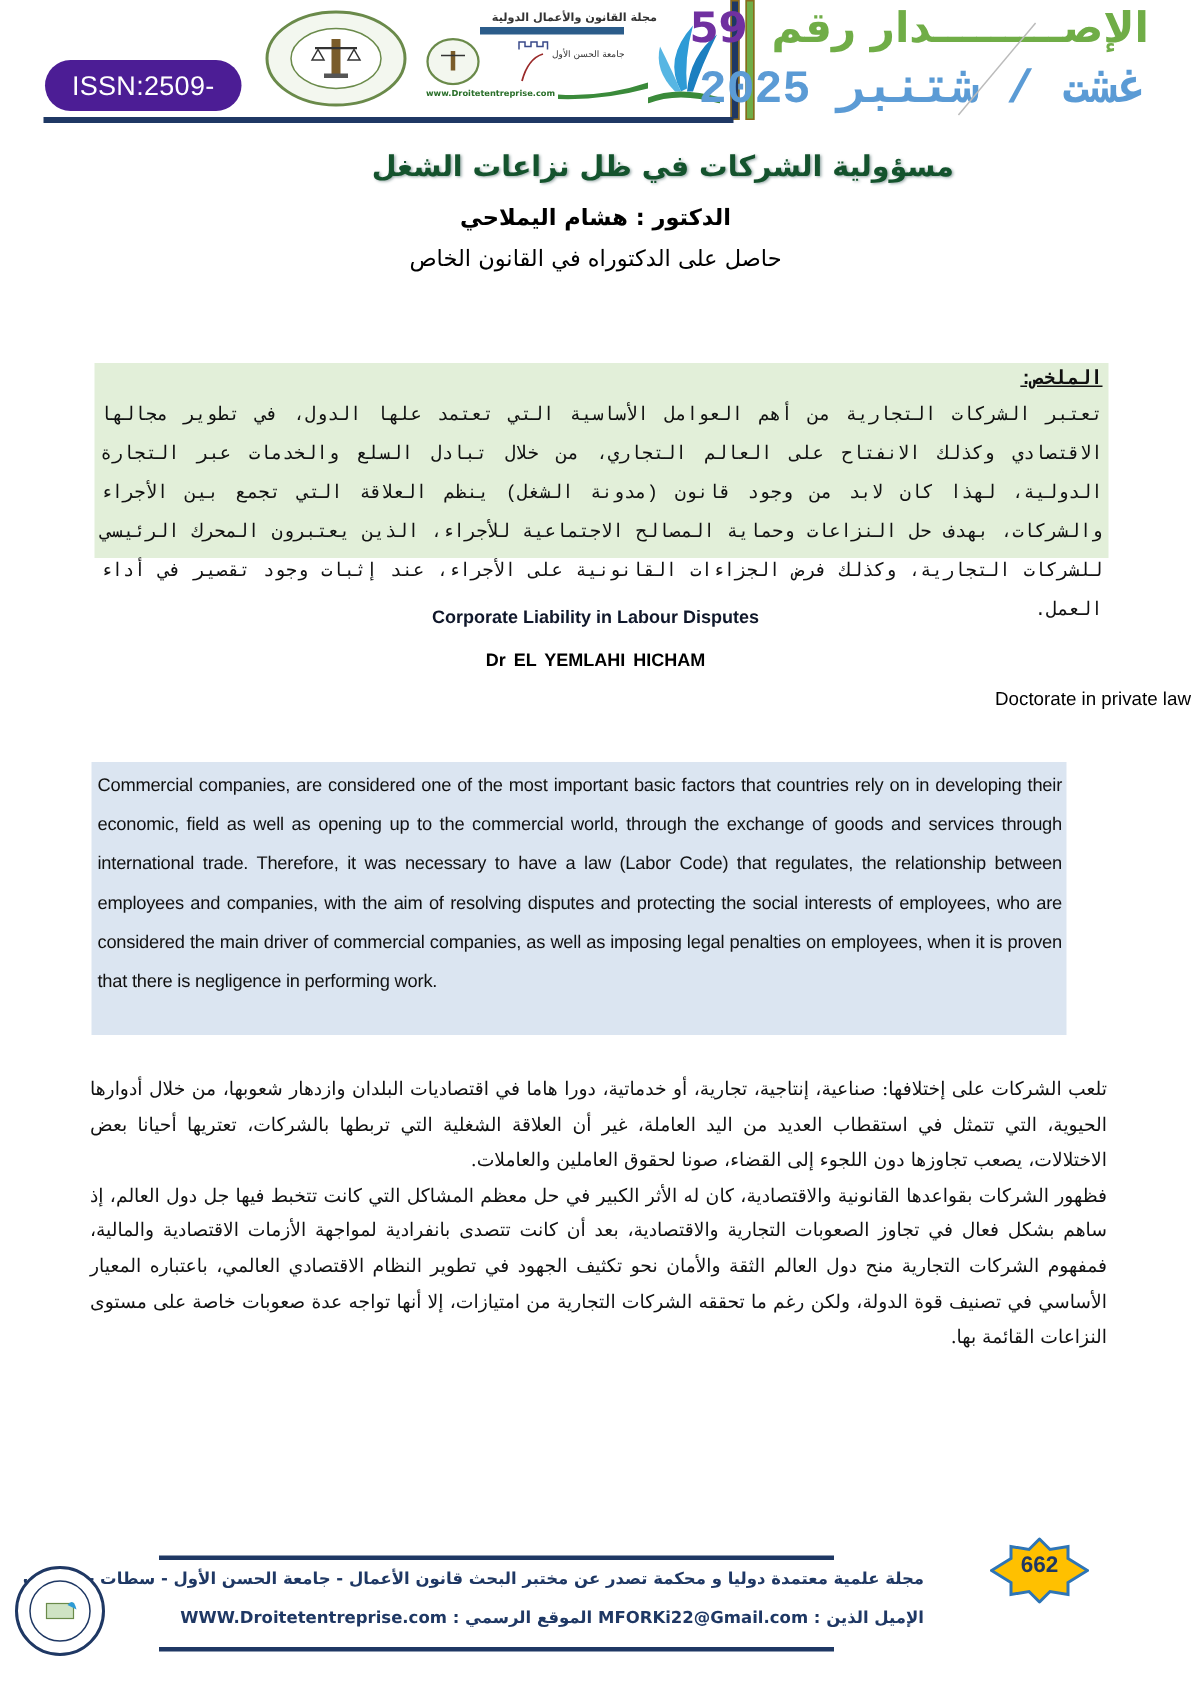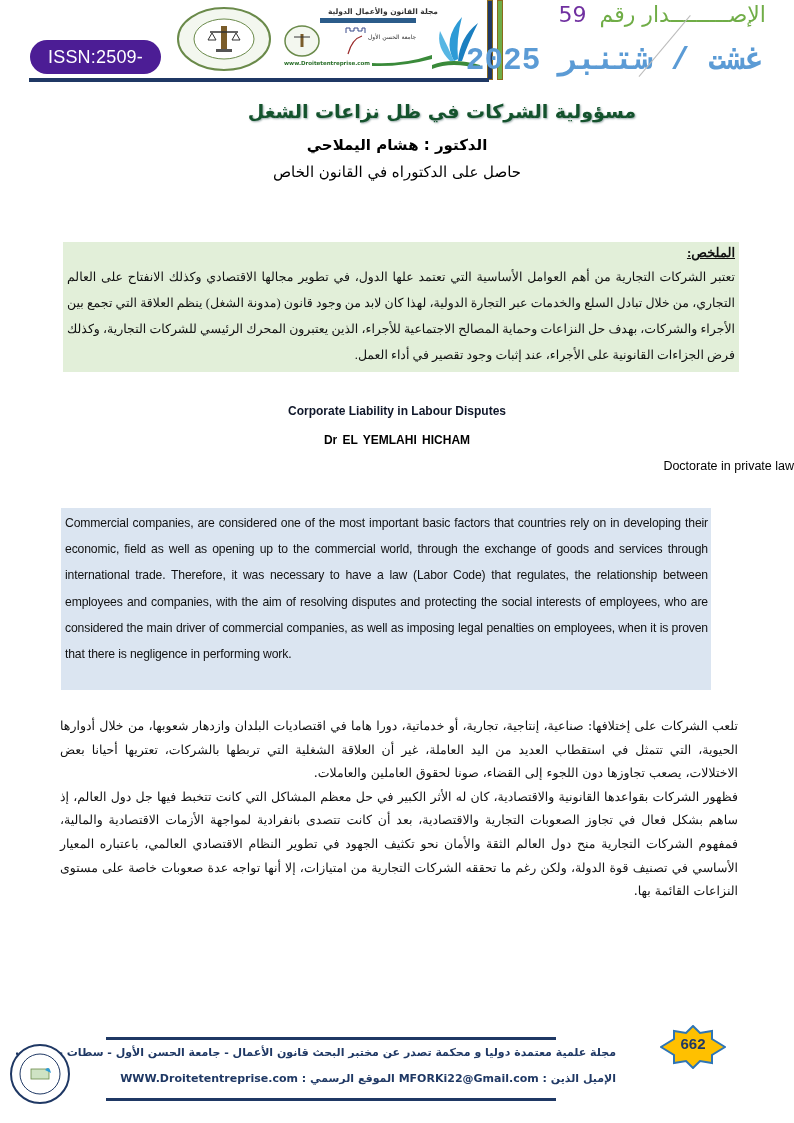--- a/index.html
+++ b/index.html
@@ -12,38 +12,38 @@
     font-size: 18px; line-height: 34px; text-align: center; letter-spacing: 0.2px; }
   .lab-seal { position: absolute; left: 176px; top: 6px; width: 96px; height: 66px; }
   .journal-logo { position: absolute; left: 282px; top: 3px; width: 200px; height: 66px; }
   .journal-logo .jt { position: absolute; right: 44px; top: 4px; font-size: 7.5px; color: #333; direction: rtl; font-weight: bold; font-family: "DejaVu Sans", sans-serif; }
   .journal-logo .stripe { position: absolute; left: 38px; top: 15px; width: 96px; height: 5px; background: #2b5c8a; }
   .journal-logo .url { position: absolute; left: 2px; top: 57px; font-size: 5.5px; color: #2a6f2a; font-family: "DejaVu Sans", sans-serif; font-weight:bold; }
   .journal-logo .uni { position: absolute; left: 86px; top: 30px; font-size: 6px; color: #333; direction: rtl; }
   .double-bar-a { position: absolute; left: 487px; top: 0; width: 6px; height: 80px; background: #1f3864; border: 1px solid #8a6a1c; box-sizing: border-box; }
   .double-bar-b { position: absolute; left: 497px; top: 0; width: 6px; height: 80px; background: #70ad47; border: 1px solid #8a6a1c; box-sizing: border-box; }
   .header-rule { position: absolute; left: 29px; top: 78px; width: 460px; height: 4px; background: #1f3864; }
-  .issue-line { position: absolute; right: 28px; top: 2px; direction: rtl; font-family: "DejaVu Sans", sans-serif; font-weight: normal; font-size: 22px; }
+  .issue-line { position: absolute; right: 28px; top: 2px; direction: rtl; font-family: "DejaVu Sans", sans-serif; font-weight: bold; font-size: 28px; }
   .issue-line .lbl { color: #70ad47; }
   .issue-line .num { color: #7030a0; margin-right: 6px; }
   .date-line { position: absolute; right: 30px; top: 40px; direction: rtl; color: #5b9bd5;
     font-family: Liberation Mono, monospace; font-weight: bold; font-size: 31px; }
   .diag-line { position: absolute; left: 690px; top: 15px; width: 1px; height: 80px; background: #bbb; transform: rotate(40deg); transform-origin: top left; }
 
   
   .ar-title { position: absolute; left: 0; width: 636px; top: 100px; text-align: right; direction: rtl;
     font-size: 19px; font-weight: bold; color: #14532d; text-shadow: 1px 1px 2px #9aa; font-family: "DejaVu Sans", sans-serif; }
   .ar-author { position: absolute; left: 0; width: 794px; top: 136px; text-align: center; direction: rtl;
     font-size: 15px; font-weight: bold; color: #000; font-family: "DejaVu Sans", sans-serif; }
   .ar-degree { position: absolute; left: 0; width: 794px; top: 163px; text-align: center; direction: rtl;
     font-size: 15px; color: #000; font-family: "DejaVu Serif", serif; }
 
   
   .ar-abstract { position: absolute; left: 63px; top: 242px; width: 676px; height: 130px; background: #e2efd9;
-    direction: rtl; text-align: justify; padding: 0 4px; box-sizing: border-box; font-family: Liberation Serif, serif; }
+    direction: rtl; text-align: justify; padding: 0 4px; box-sizing: border-box; font-family: Liberation Mono, monospace; }
   .ar-abstract .head { font-size: 13px; font-weight: bold; text-decoration: underline; line-height: 22px; margin-top: 0px; }
   .ar-abstract p { margin: 0; font-size: 12.5px; line-height: 26px; text-align-last: right; }
 
   
   .en-title { position: absolute; left: 0; width: 794px; top: 404px; text-align: center; color: #0f172a;
     font-family: "Liberation Sans", sans-serif; font-weight: bold; font-size: 12px; }
   .en-author { position: absolute; left: 0; width: 794px; top: 433px; text-align: center; color: #000;
     font-family: "Liberation Sans", sans-serif; font-weight: bold; font-size: 12px; word-spacing: 2px; }
   .en-degree { position: absolute; left: 0; width: 794px; top: 459px; text-align: right; color: #000;
     font-family: "Liberation Sans", sans-serif; font-size: 12.5px; }

